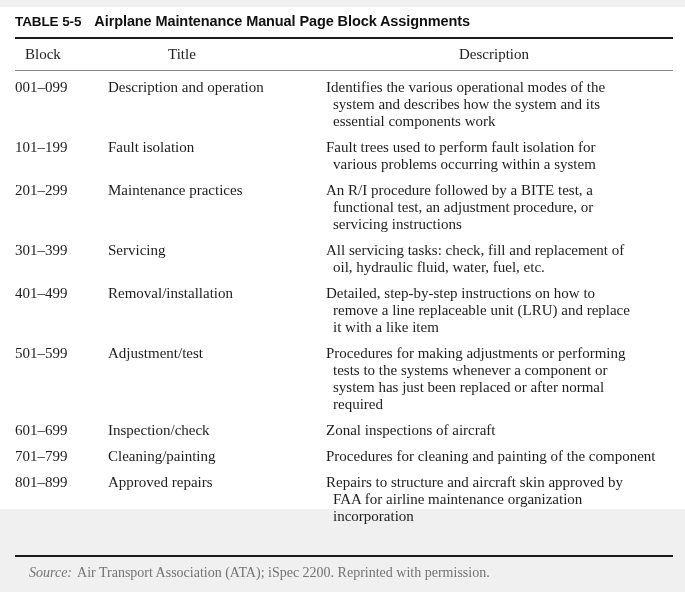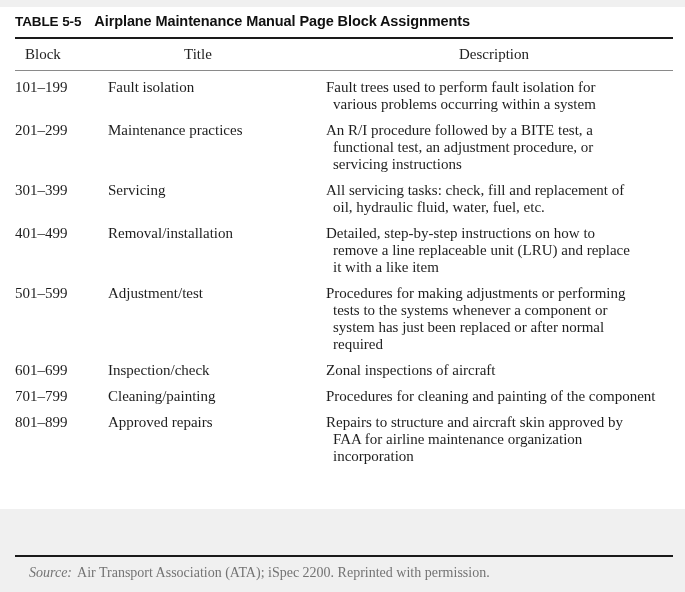--- a/index.html
+++ b/index.html
@@ -113,26 +113,35 @@
 <body>
 
 <div class="page">
   <div class="caption">
     <span class="label">TABLE 5-5</span><span>Airplane Maintenance Manual Page Block Assignments</span>
   </div>
 
   <div class="rule-thick" style="top:30px;"></div>
 
   <div class="hdr" style="left:25px;text-align:center;">Block</div>
-  <div class="hdr" style="left:184px;">Title</div>
+  <div class="hdr" style="left:168px;">Title</div>
   <div class="hdr" style="left:459px;">Description</div>
 
   <div class="rule-thin" style="top:63px;"></div>
 
   <div class="rows" id="rows">
+      <div class="row">
+        <div class="block">001–099</div>
+        <div class="title">Description and operation</div>
+        <div class="desc">
+          <span class="line">Identifies the various operational modes of the</span>
+          <span class="line cont">system and describes how the system and its</span>
+          <span class="line cont">essential components work</span>
+        </div>
+      </div>
       <div class="row">
         <div class="block">101–199</div>
         <div class="title">Fault isolation</div>
         <div class="desc">
           <span class="line">Fault trees used to perform fault isolation for</span>
           <span class="line cont">various problems occurring within a system</span>
         </div>
       </div>
       <div class="row">
         <div class="block">201–299</div>

